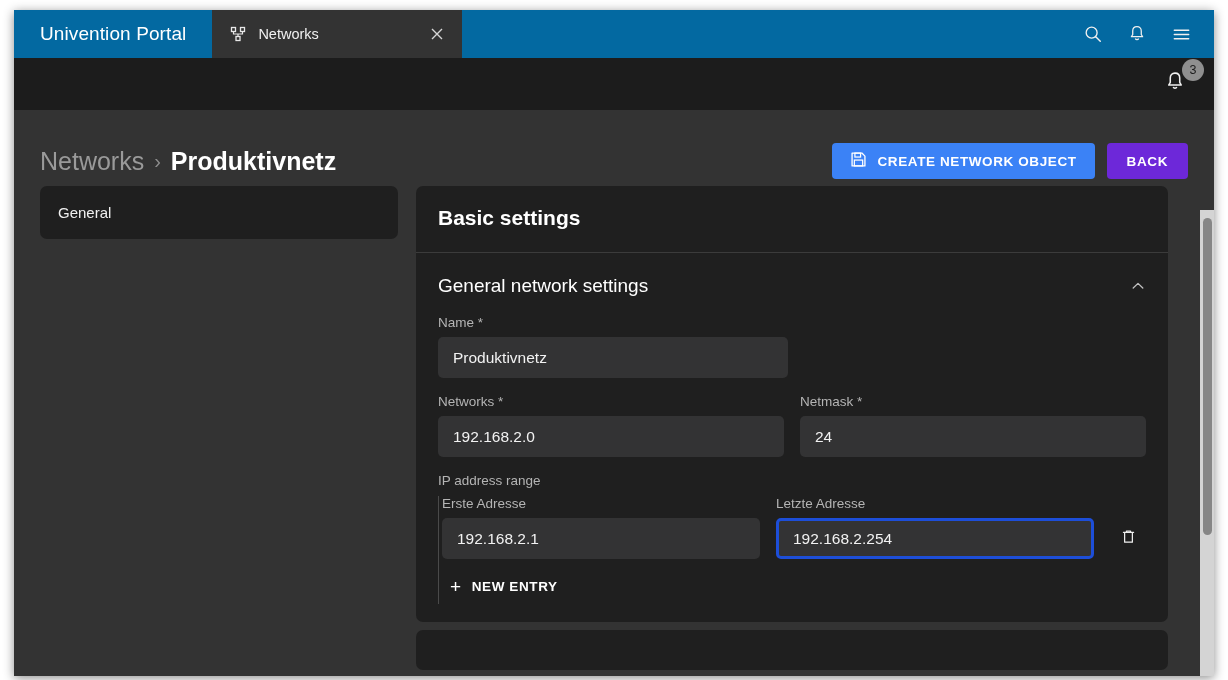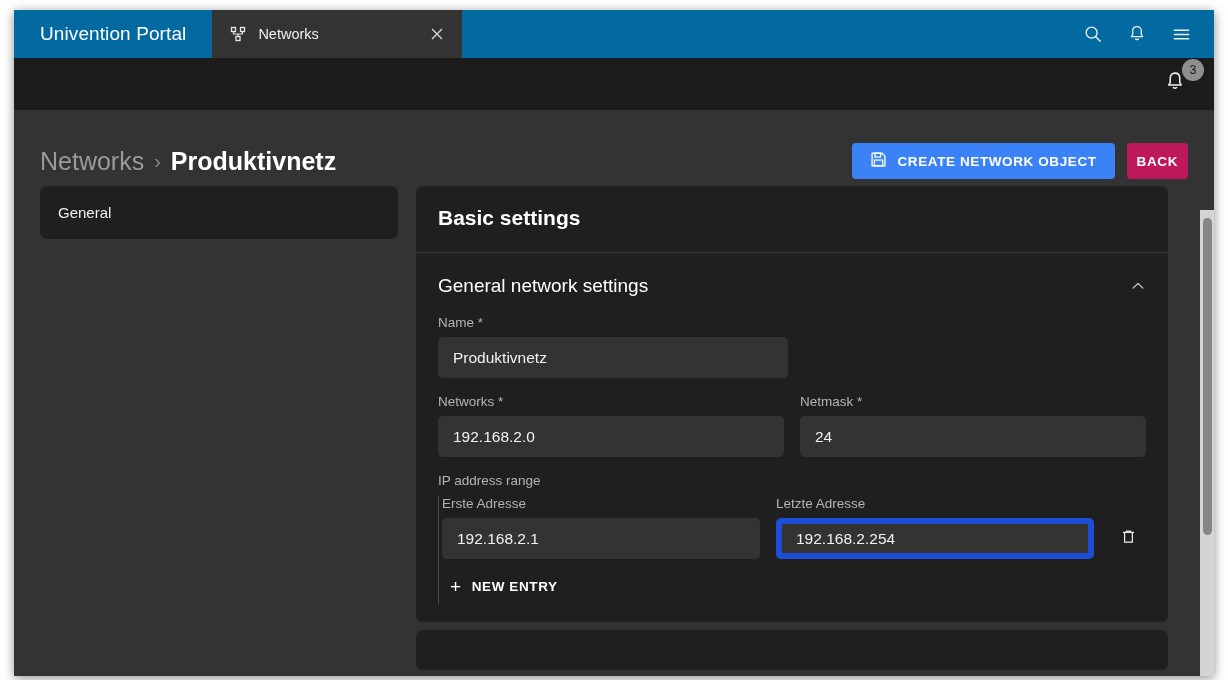--- a/index.html
+++ b/index.html
@@ -134,21 +134,21 @@
     font-weight: bold;
     letter-spacing: 0.6px;
     cursor: pointer;
     display: inline-flex;
     align-items: center;
     justify-content: center;
     gap: 10px;
     height: 36px;
   }
   .btn-primary { background: #3b82f6; color: #ffffff; padding: 0 18px; }
-  .btn-secondary { background: #be185d; color: #ffffff; padding: 0 10px; margin-left: 12px; }
+  .btn-secondary { background: #6d28d9; color: #ffffff; padding: 0 20px; margin-left: 12px; }
 
   .panes {
     display: flex;
     padding: 0 14px 0 26px;
     gap: 18px;
     height: 633px;
   }
 
   
   .sidebar { width: 358px; flex: 0 0 358px; }
@@ -202,21 +202,21 @@
     border: 1px solid transparent;
     border-radius: 5px;
     height: 41px;
     width: 100%;
     color: #f2f2f2;
     font-family: inherit;
     font-size: 15.5px;
     padding: 0 14px;
     outline: none;
   }
-  .input.focused { border: 6px solid #1d4ed8; }
+  .input.focused { border: 3px solid #1d4ed8; }
 
   .row2 { display: flex; gap: 16px; }
   .row2 > .field { flex: 1; margin-bottom: 16px; }
 
   .group-label {
     font-size: 13.5px;
     color: #b4b4b4;
     margin-bottom: 8px;
     display: block;
   }

